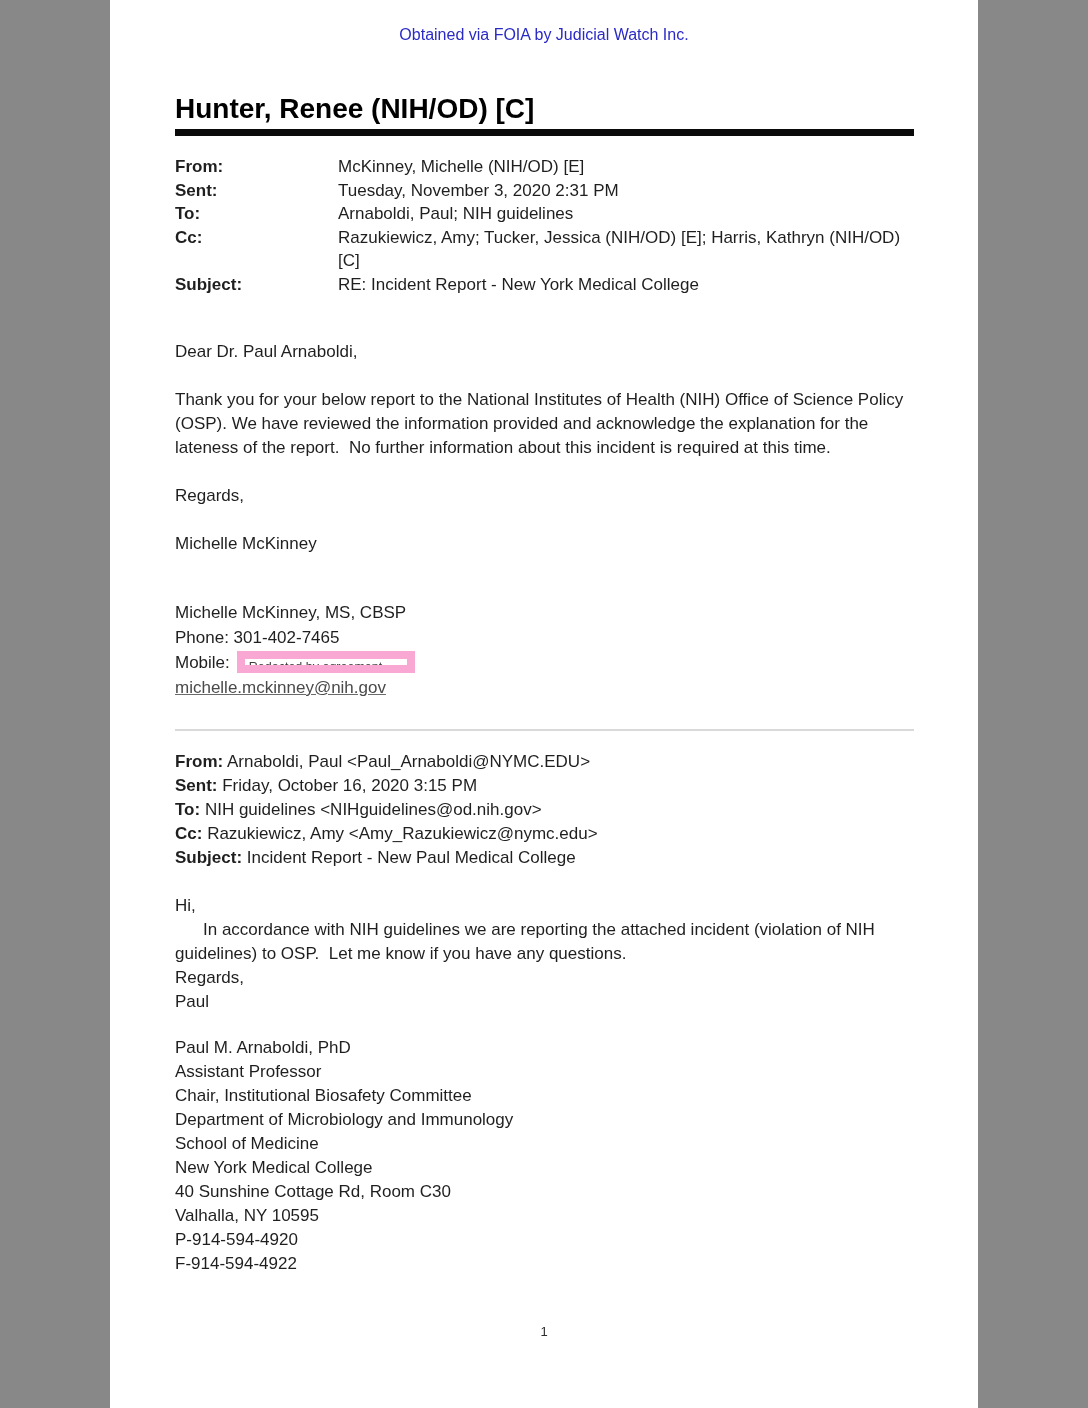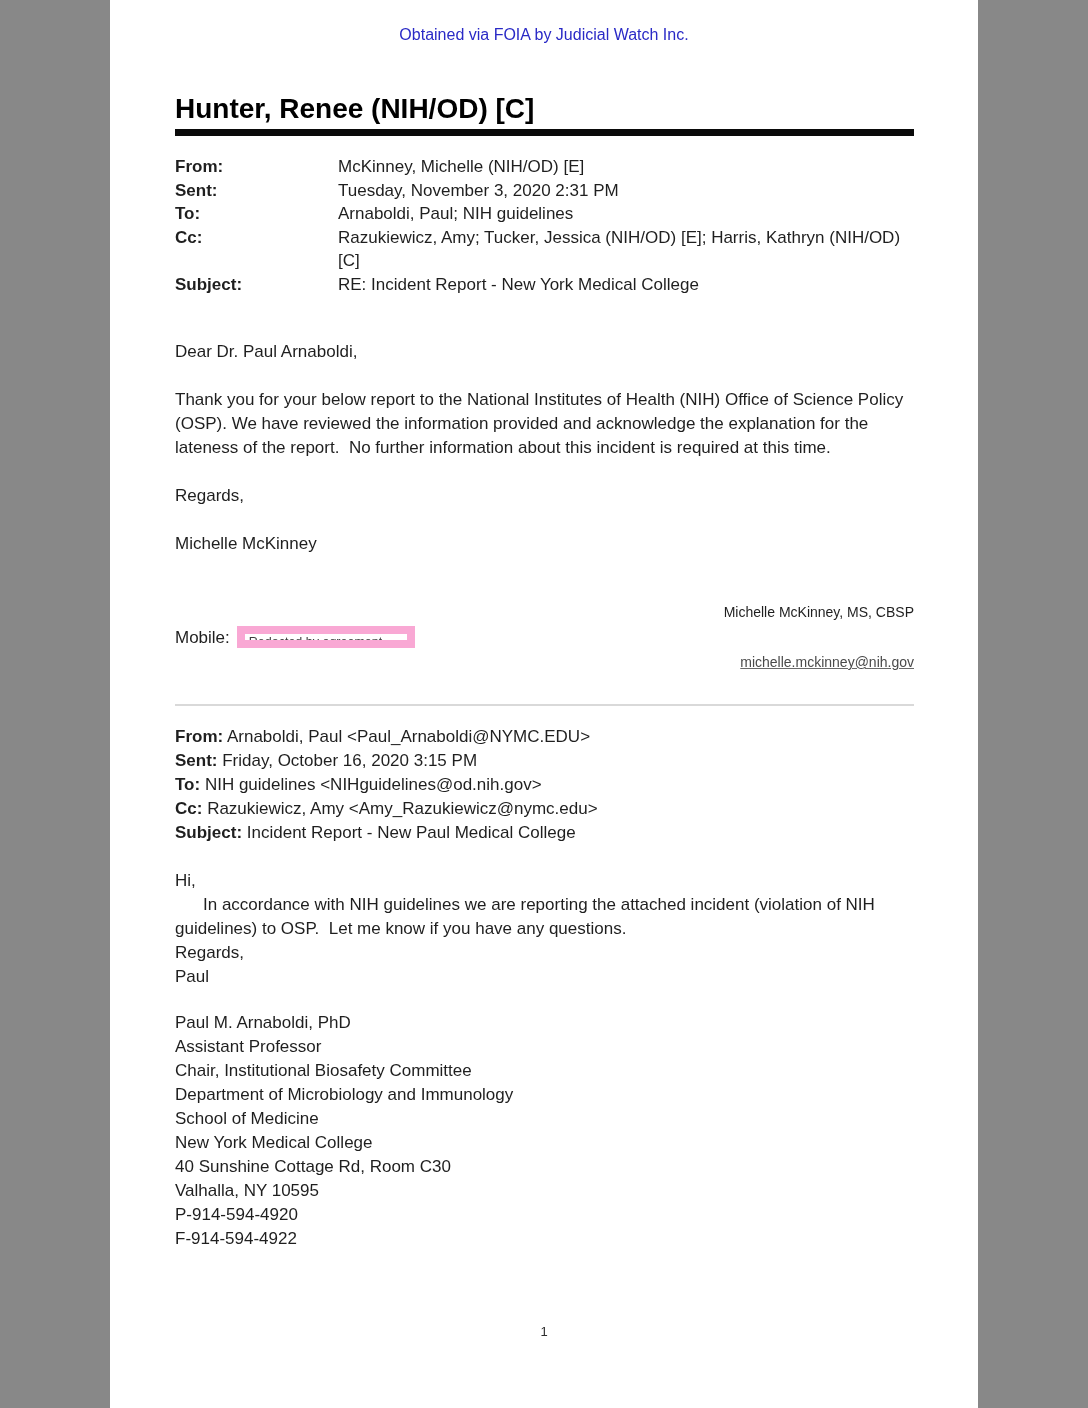--- a/index.html
+++ b/index.html
@@ -32,21 +32,21 @@
   .flabel { width:163px; font-weight:bold; flex:0 0 163px; }
   .fvalue { white-space:pre-wrap; }
 
   .body-text p { font-size:17px; line-height:24px; margin:0; white-space:pre-wrap; }
   p.gap-top { margin-top:24px; }
   p.gap-top-lg { margin-top:44px; }
 
   .doclink { color:#4a4a4a; text-decoration:underline; text-decoration-color:#6a6a6a; cursor:pointer; }
 
   .sig1 { margin-top:44px; }
-  .sig1 p { margin:0; font-size:14px; line-height:25px; white-space:pre-wrap;text-align:right; }
+  .sig1 p { margin:0; font-size:17px; line-height:25px; white-space:pre-wrap; }
   .mobile-row { display:flex; align-items:flex-start; font-size:17px; line-height:25px; }
   .redaction-box {
     display:inline-block;
     box-sizing:border-box;
     width:178px; height:22px;
     border:8px solid #f9a8d4;
     margin-left:7px; margin-top:1px;
     padding:0 4px;
     overflow:hidden;
   }
@@ -108,20 +108,21 @@
 
     <div class="body-text">
       <p class="gap-top-lg">Dear Dr. Paul Arnaboldi,</p>
       <p class="gap-top">Thank you for your below report to the National Institutes of Health (NIH) Office of Science Policy (OSP). We have reviewed the information provided and acknowledge the explanation for the lateness of the report.  No further information about this incident is required at this time.</p>
       <p class="gap-top">Regards,</p>
       <p class="gap-top">Michelle McKinney</p>
     </div>
 
     <div class="sig1">
       <p>Michelle McKinney, MS, CBSP</p>
+      <p>Phone: 301-402-7465</p>
       <div class="mobile-row">
         <span>Mobile:</span>
         <span class="redaction-box"><span class="redaction-text">Redacted by agreement</span></span>
       </div>
       <p><span class="doclink">michelle.mckinney@nih.gov</span></p>
     </div>
 
     <div class="divider"></div>
 
     <div class="fields2">

